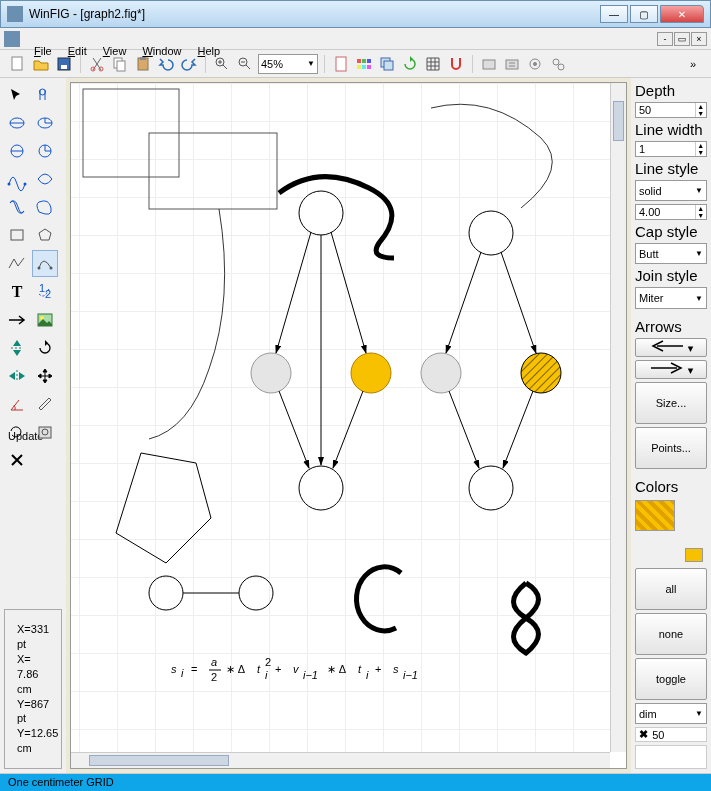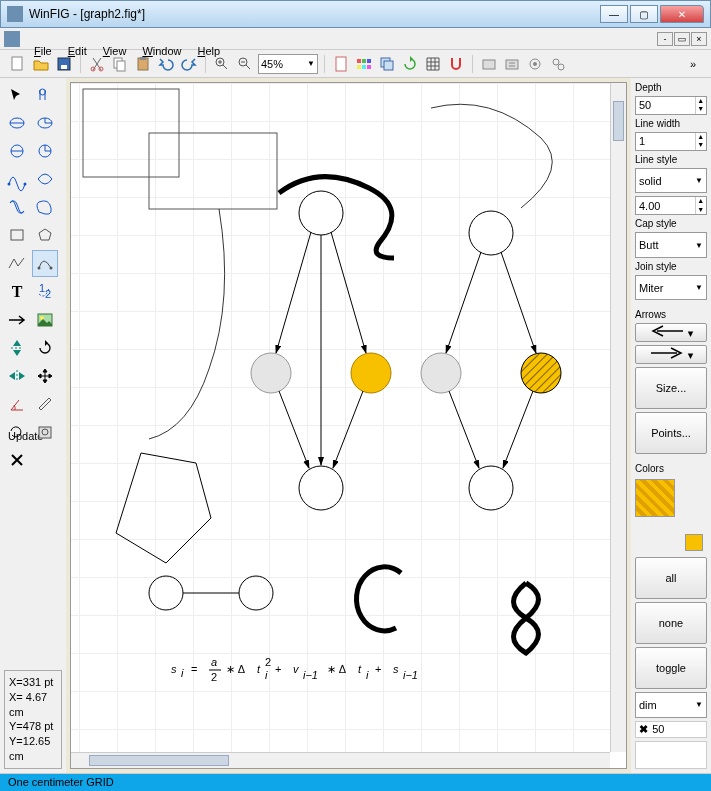--- a/index.html
+++ b/index.html
@@ -29,37 +29,37 @@
 .zoombox .dd{ margin-left:auto; font-size:8px;}
 
 .mainrow { display:flex; height:calc(791px - 28px - 22px - 28px - 18px); }
 
 
 .toolbox { width:66px; background:#f0f0f0; padding:4px 4px; display:flex; flex-direction:column; gap:2px; }
 .toolpair { display:flex; gap:2px; }
 .toolbtn { width:26px; height:26px; border:1px solid transparent; display:flex; align-items:center;justify-content:center; }
 .toolbtn.sel { border:1px solid #8cb0d8; background:#d6e8f7; }
 
-.coordbox { margin-top:auto; border:1px solid #aaa; padding:4px; line-height:1.35; }
+.coordbox { margin-top:auto; border:1px solid #aaa; padding:12px; line-height:1.35; }
 
 
 .canvaswrap { flex:1; background:#fff; border:1px solid #999; margin:4px 4px; position:relative; overflow:hidden; }
 .canvas { position:absolute; inset:0 16px 16px 0; background:#fff; }
 .canvas .grid { position:absolute; inset:0; background-image:
   linear-gradient(#eee 1px,transparent 1px),
   linear-gradient(90deg,#eee 1px,transparent 1px);
   background-size:38px 38px; background-position:8px 0; }
 .vscroll { position:absolute; right:0; top:0; bottom:16px; width:16px; background:#f0f0f0; border-left:1px solid #ccc;}
 .vscroll .thumb{ position:absolute; left:2px; right:2px; top:18px; height:40px; background:#cdd7e4; border:1px solid #9aaac0;}
 .hscroll { position:absolute; left:0; right:16px; bottom:0; height:16px; background:#f0f0f0; border-top:1px solid #ccc;}
 .hscroll .thumb{ position:absolute; top:2px; bottom:2px; left:18px; width:140px; background:#cdd7e4; border:1px solid #9aaac0;}
 
 
 .props { width:80px; background:#f0f0f0; padding:4px; display:flex; flex-direction:column; gap:3px; }
-.lbl { font-size:10px; }
+.lbl { font-size:15px; }
 .spin { display:flex; border:1px solid #999; height:20px; background:#fff; }
 .spin input{ border:0; width:100%; padding:0 3px; font-size:11px;}
 .spin .ud{ width:14px; display:flex; flex-direction:column; }
 .spin .ud div{ flex:1; font-size:7px; text-align:center; border-left:1px solid #ccc;}
 .sel { border:1px solid #999; height:27px; background:#fff; display:flex; align-items:center; padding:0 3px;}
 .sel .dd{ margin-left:auto; font-size:8px;}
 .btn { border:1px solid #999; background:linear-gradient(#fefefe,#e4e4e4); text-align:center; padding:14px; border-radius:2px;}
 .swatch { width:40px; height:40px; border:1px solid #999; background:repeating-linear-gradient(45deg,#f7c100,#f7c100 4px,#e0a000 4px,#e0a000 8px); margin:2px 0;}
 .miniswatch{ width:18px;height:18px;border:1px solid #999;background:#f7c100; margin-left:auto; margin-top:12px; margin-right:4px;}
 .dimrow{height:18px;border:1px solid #ccc;background:#fff;display:flex;align-items:center;padding:0 3px;gap:4px;}
@@ -402,22 +402,22 @@
     <div class="toolbtn">
           <svg width="14" height="14">
             <path d="M2 2l10 10M12 2L2 12" stroke="#000" stroke-width="2"></path>
           </svg>
         </div>
     <div class="toolbtn"></div>
   </div>
 
   <div class="coordbox">
     <div>X=331 pt</div>
-    <div>X= 4.67 cm</div>
-    <div>Y=478 pt</div>
+    <div>X= 7.86 cm</div>
+    <div>Y=867 pt</div>
     <div>Y=12.65 cm</div>
   </div>
 </div>
 
 <div class="canvaswrap">
   <div class="canvas">
     <div class="grid"></div>
     <svg width="100%" height="100%" style="position:absolute;inset:0">
       <defs>
         <pattern id="hatch" width="6" height="6" patternTransform="rotate(45)" patternUnits="userSpaceOnUse">

